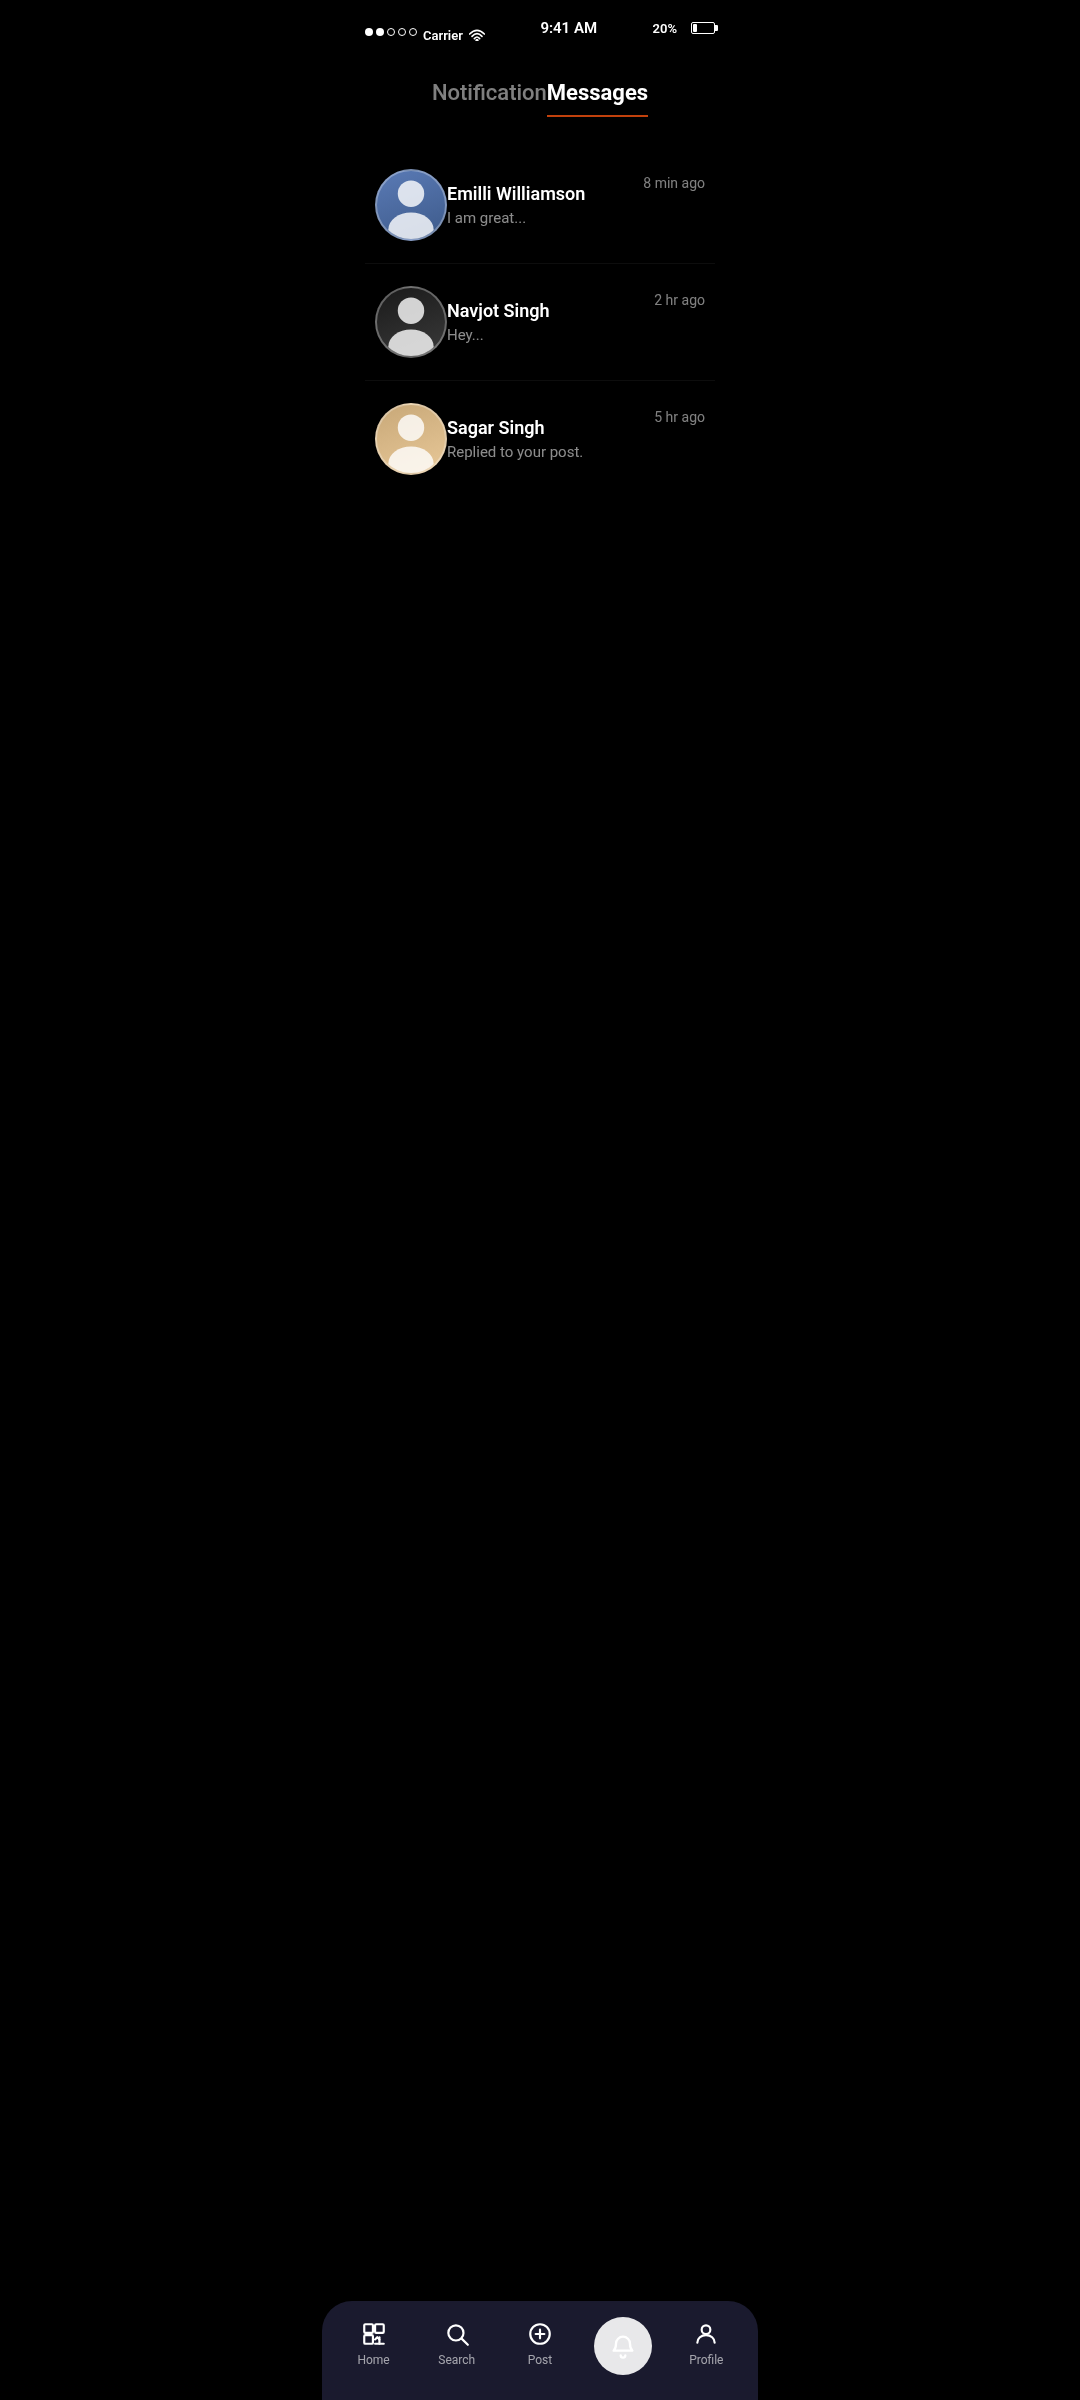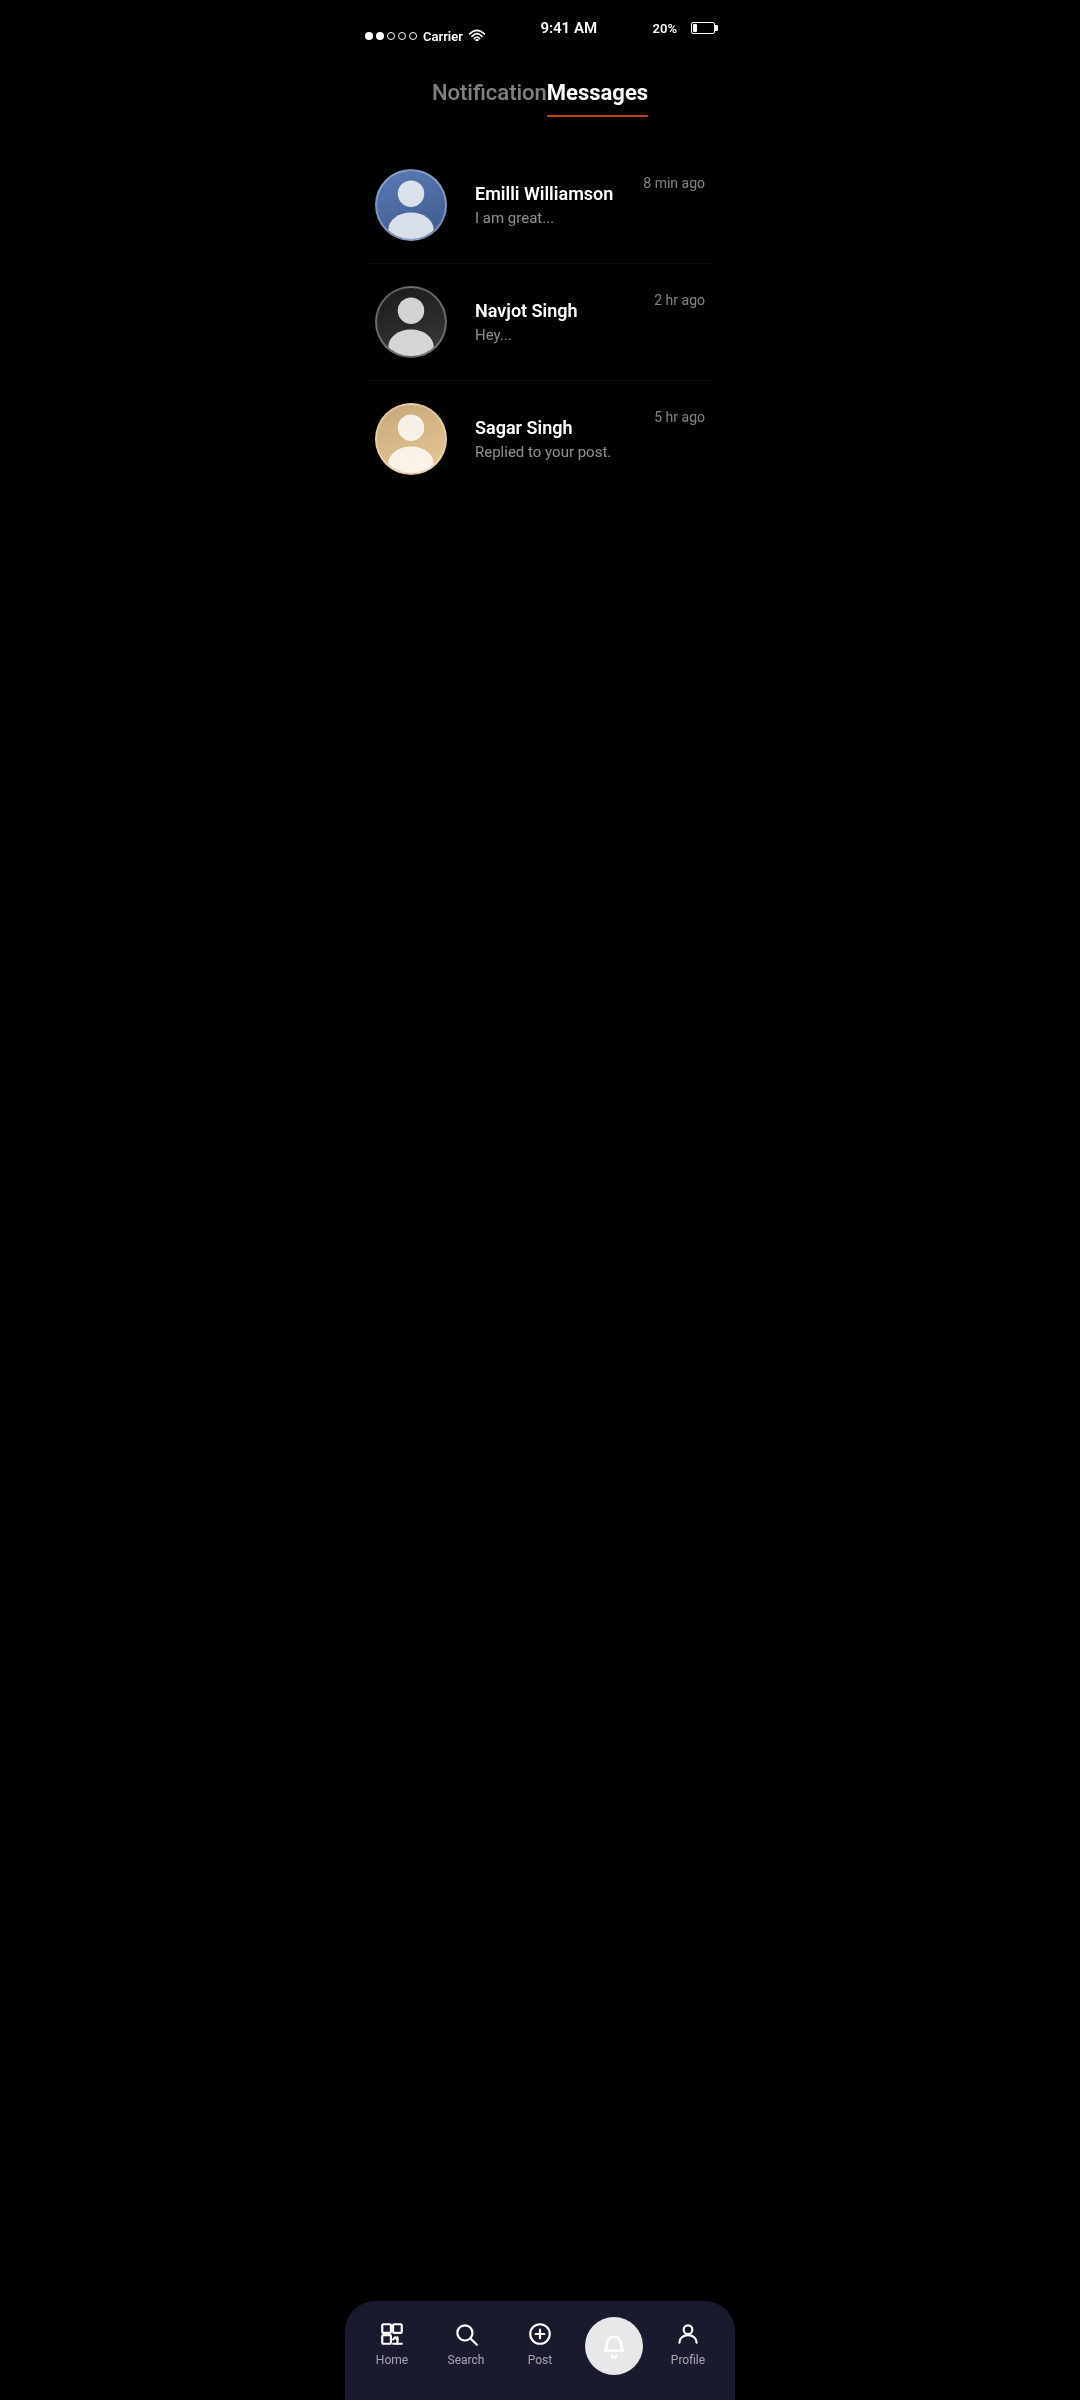--- a/index.html
+++ b/index.html
@@ -25,21 +25,21 @@
       display: flex;
       justify-content: space-between;
       align-items: center;
       padding: 12px 20px 6px;
       font-size: 14px;
       font-weight: 600;
     }
 
     .status-left {
       display: flex;
-      align-items: center;
+      align-items: flex-start;
       gap: 6px;
       margin-top: 16px;
     }
 
     .signal-dots {
       display: flex;
       gap: 3px;
     }
 
     .dot {
@@ -131,21 +131,21 @@
     .messages-list {
       padding: 20px 20px 0;
       margin-top: 10px;
     }
 
     .message-item {
       display: flex;
       align-items: center;
       padding: 22px 10px;
       border-bottom: 1px solid rgba(255,255,255,0.05);
-      gap: 28px;
+      gap: 0;
       cursor: pointer;
     }
 
     .message-item:last-child {
       border-bottom: none;
     }
 
     .avatar-container {
       flex-shrink: 0;
     }
@@ -187,21 +187,21 @@
       align-self: flex-start;
       margin-top: 6px;
     }
 
     
     .bottom-nav {
       position: fixed;
       bottom: 0;
       left: 50%;
       transform: translateX(-50%);
-      width: 390px;
+      width: 436px;
       background: #1a1a2e;
       border-radius: 30px 30px 0 0;
       display: flex;
       justify-content: space-around;
       align-items: center;
       padding: 16px 10px 30px;
     }
 
     .nav-item {
       display: flex;

